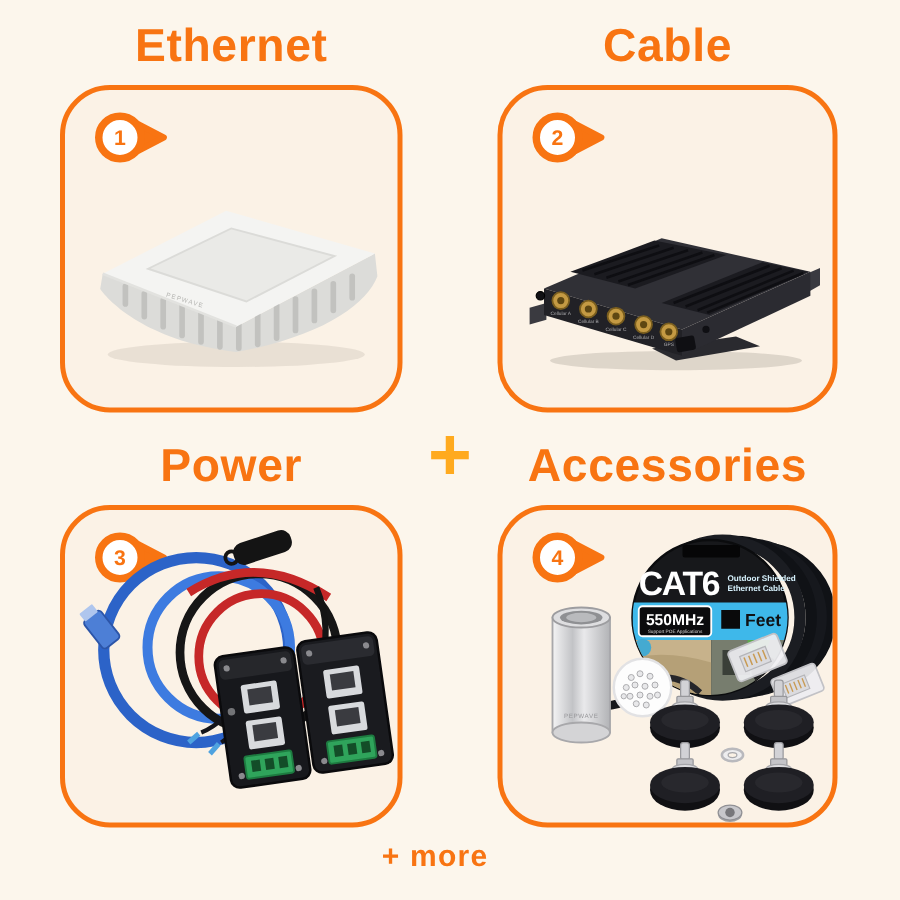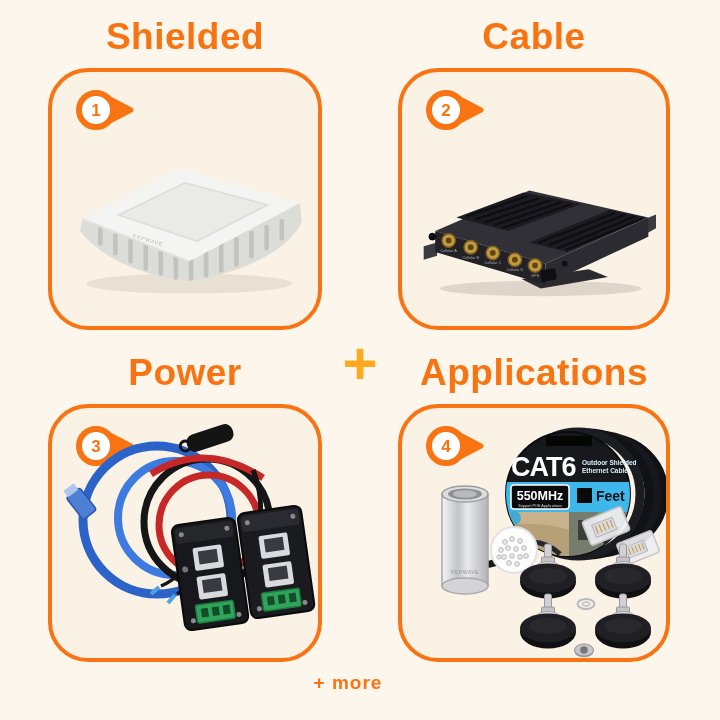--- a/index.html
+++ b/index.html
@@ -50,34 +50,34 @@
     text-align:center;
     font-size:60px;
     font-weight:800;
     color:var(--plus);
   }
   .more{
     position:absolute;
     left:348px;
     top:672px;
     transform:translateX(-50%);
-    font-size:19px;
+    font-size:24px;
     font-weight:800;
     letter-spacing:1px;
     color:var(--accent);
     white-space:nowrap;
   }
 </style>
 </head>
 <body>
 
-<div class="title" style="left:48px;top:16px;width:274px;">Shielded</div>
+<div class="title" style="left:48px;top:16px;width:274px;">Ethernet</div>
 <div class="title" style="left:398px;top:16px;width:272px;">Cable</div>
 <div class="title" style="left:48px;top:352px;width:274px;">Power</div>
-<div class="title" style="left:398px;top:352px;width:272px;">Applications</div>
+<div class="title" style="left:398px;top:352px;width:272px;">Accessories</div>
 
 <div class="plus">+</div>
 <div class="more">+ more</div>
 
 <div class="card" style="left:48px;top:68px;width:274px;height:262px;">
 
   <svg class="badge" viewBox="0 0 66 48">
     <path d="M36 12 L59 24 L36 36 Z" fill="var(--accent)" stroke="var(--accent)" stroke-width="5" stroke-linejoin="round"></path>
     <circle cx="24" cy="24" r="17" fill="#FFFFFF" stroke="var(--accent)" stroke-width="6"></circle>
     <text x="24" y="30" text-anchor="middle" font-size="17" font-weight="bold" fill="var(--accent)">1</text>

